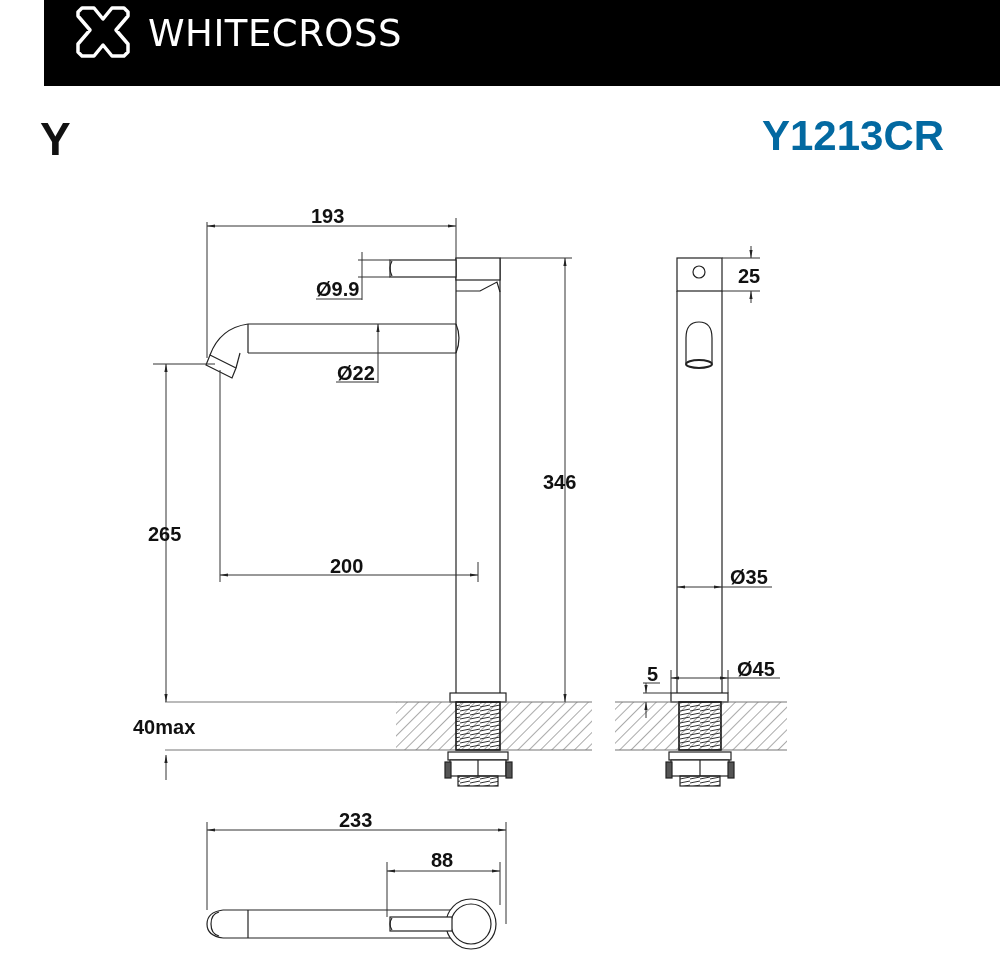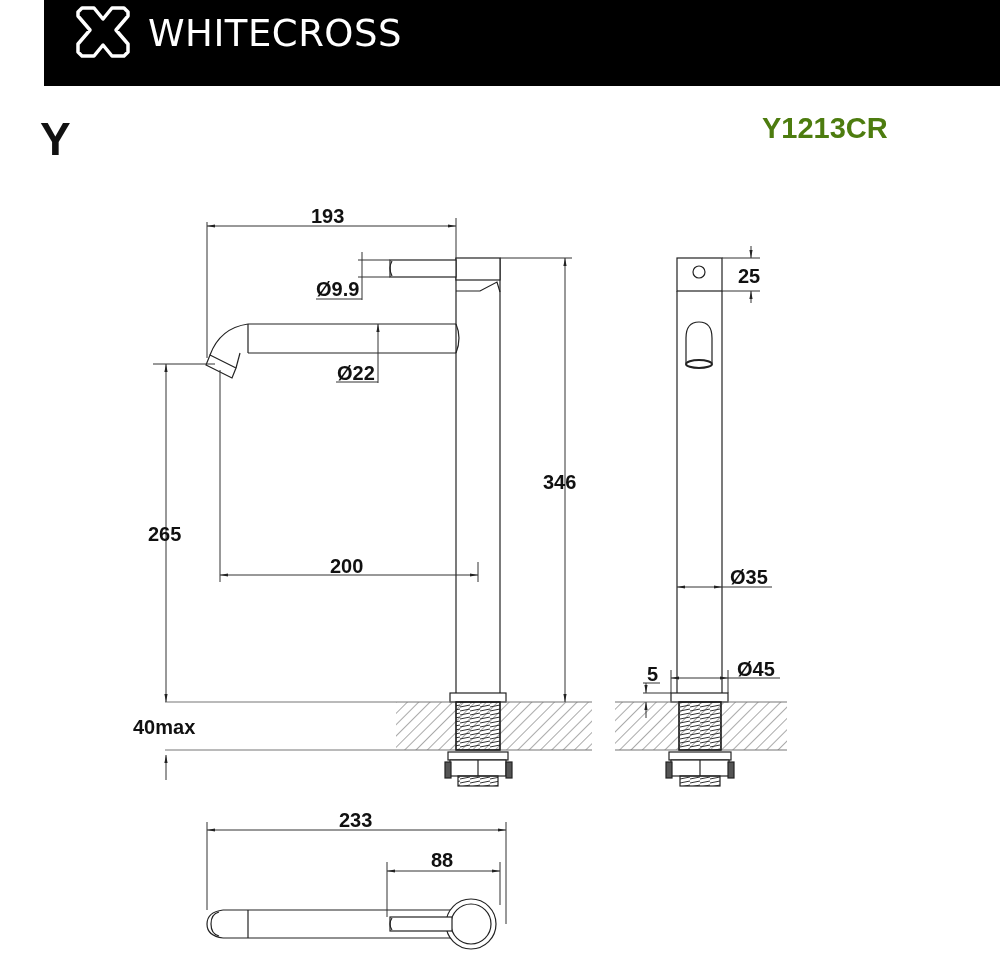--- a/index.html
+++ b/index.html
@@ -1,21 +1,21 @@
 <!DOCTYPE html>
 <html><head>
 <meta charset="utf-8">
 <style>
   html, body { margin:0; padding:0; background:#fff; }
   body { width:1000px; height:974px; position:relative; overflow:hidden; font-family:"Liberation Sans", sans-serif; }
   .header { position:absolute; left:0; top:0; width:1000px; height:86px; background:#000;margin-left:44px; }
   .brand { position:absolute; left:104px; top:12px; color:#fff; font-family:"DejaVu Sans", sans-serif; font-size:37px; letter-spacing:0.5px; font-weight:normal; }
   .logo { position:absolute; left:28px; top:2px; width:62px; height:60px; }
   .series { position:absolute; left:40px; top:112px; font-size:46px; font-weight:bold; color:#111; }
-  .model { position:absolute; left:762px; top:112px; font-size:29px; font-weight:bold; color:#4d7c0f; }
+  .model { position:absolute; left:762px; top:112px; font-size:42px; font-weight:bold; color:#0369a1; }
   svg.drawing { position:absolute; left:0; top:0; }
   .dim { font-family:"Liberation Sans", sans-serif; font-weight:bold; font-size:20px; fill:#111; }
 </style>
 </head>
 <body>
 
 <div class="header">
   <svg class="logo" viewBox="0 0 62 60">
     <path d="M10 6 L22 6 L31 17 L40 6 L52 6 L56 10 L56 14 L44 28 L56 42 L56 50 L52 54 L40 54 L31 43 L22 54 L10 54 L6 50 L6 42 L18 28 L6 14 L6 10 Z" fill="none" stroke="#fff" stroke-width="3.5" stroke-linejoin="round"></path>
   </svg>

